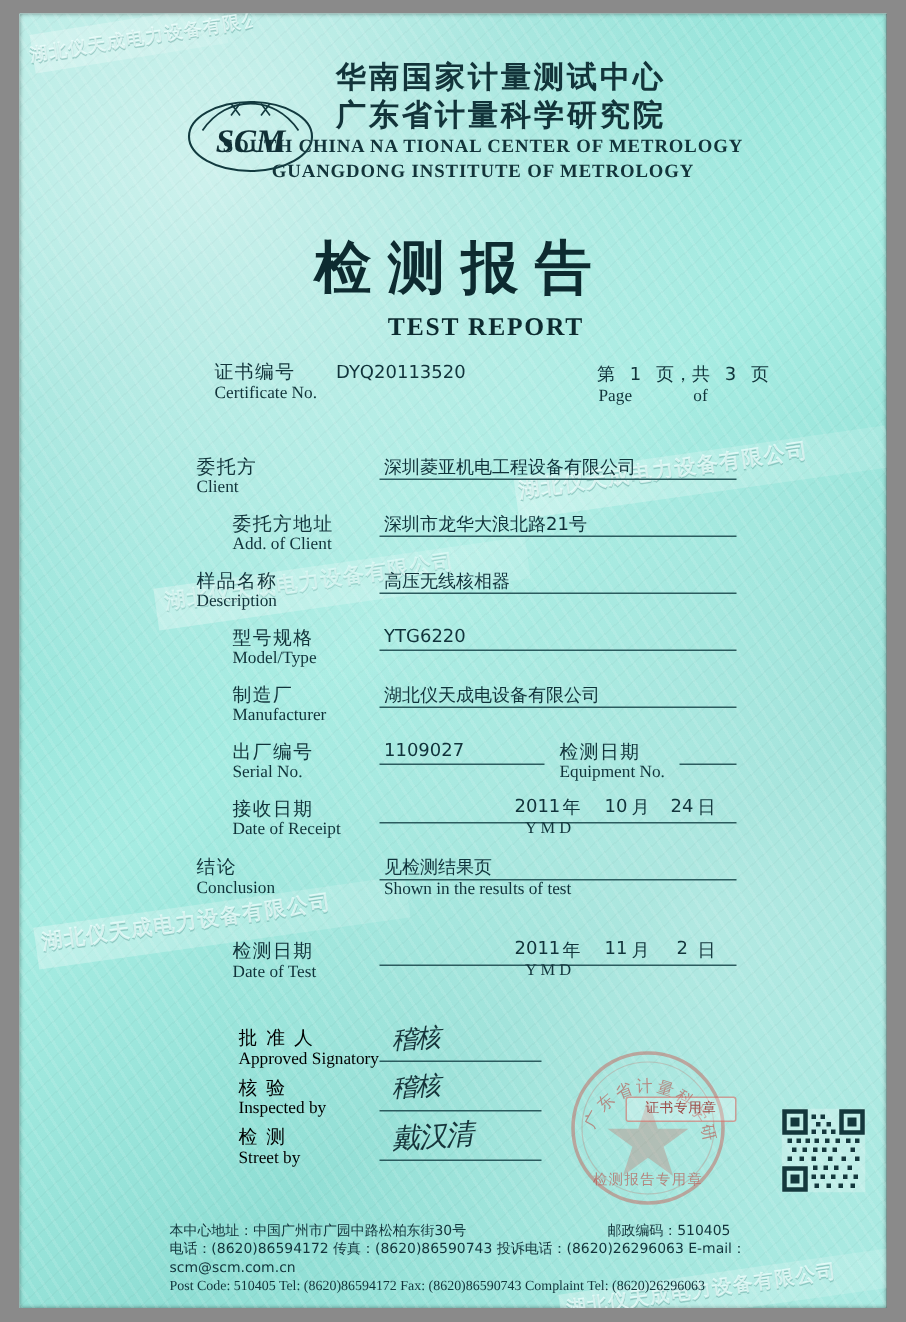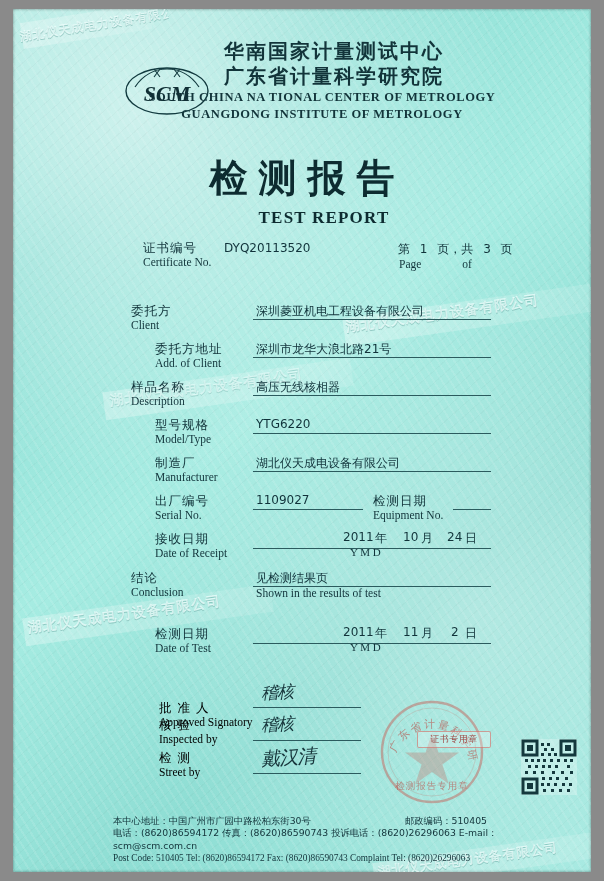--- a/index.html
+++ b/index.html
@@ -363,21 +363,21 @@
       <div class="date-cell" style="left:408px; top:-2px;">月</div>
       <div class="date-cell" style="left:438px; top:-2px;">2</div>
       <div class="date-cell" style="left:452px; top:-2px;">日</div>
       <div class="date-cell" style="left:337px; top:14px; font-family:'Liberation Serif', serif; font-size:11px;">Y          M          D</div>
     </div>
 
   </div>
 
   <div class="sig-block">
     <div class="sig-row">
-      <div class="lbl" style="left:146px; top:0;margin-top:16px;">
+      <div class="lbl" style="left:146px; top:0;">
         <span class="cn">批 准 人</span>
         <span class="en">Approved Signatory</span>
       </div>
       <div class="sig-name" style="top:-4px;">稽核</div>
       <div class="sig-line"></div>
     </div>
 
     <div class="sig-row" style="margin-top:2px;">
       <div class="lbl" style="left:146px; top:0;">
         <span class="cn">核  验</span>

